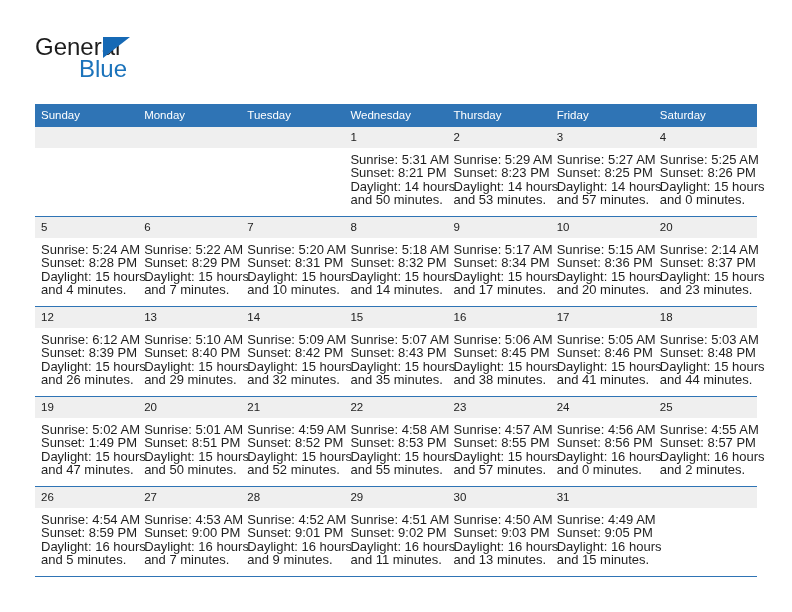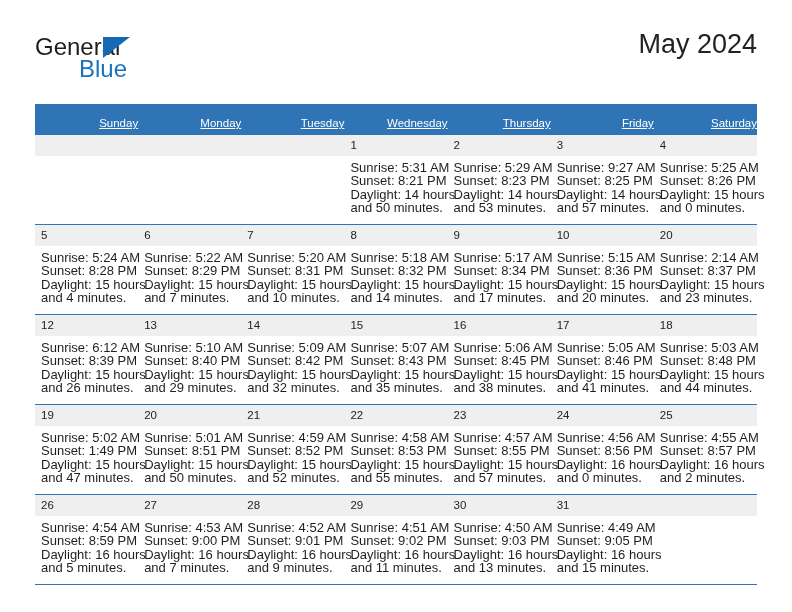--- a/index.html
+++ b/index.html
@@ -91,25 +91,24 @@
     top: 104px;
     width: 722px;
     border-collapse: collapse;
     table-layout: fixed;
   }
   .calendar th {
     background: #2f74b5;
     color: #ffffff;
     font-size: 11.5px;
     font-weight: normal;
-    text-align: right;
-    padding: 13px 0 6px 6px;
+    text-align: left;
+    padding: 5px 0 6px 6px;
     height: 12px;
     border: none;
-    text-decoration: underline;
   }
   .calendar td {
     vertical-align: top;
     padding: 0;
     height: 89px;
     border: none;
     border-bottom: 1.4px solid #2f74b5;
     background: #ffffff;
   }
   .calendar tr:last-child td {
@@ -151,21 +150,20 @@
 
   <div class="header">
 
     <div class="logo">
       <span class="logo-general">General</span>
       <span class="logo-tri"></span>
       <span class="logo-blue">Blue</span>
     </div>
 
     <div class="title-wrap">
-      <div class="cal-title">May 2024</div>
     </div>
 
   </div>
 
   <table class="calendar">
     <thead>
       <tr>
         <th>Sunday</th>
         <th>Monday</th>
         <th>Tuesday</th>
@@ -211,21 +209,21 @@
                 <div>Sunset: 8:23 PM</div>
                 <div>Daylight: 14 hours</div>
                 <div class="dl2">and 53 minutes.</div>
               </div>
             </div>
           </td>
           <td>
             <div class="cell-inner">
               <div class="daynum">3</div>
               <div class="details">
-                <div>Sunrise: 9:27 AM</div>
+                <div>Sunrise: 5:27 AM</div>
                 <div>Sunset: 8:25 PM</div>
                 <div>Daylight: 14 hours</div>
                 <div class="dl2">and 57 minutes.</div>
               </div>
             </div>
           </td>
           <td>
             <div class="cell-inner">
               <div class="daynum">4</div>
               <div class="details">

